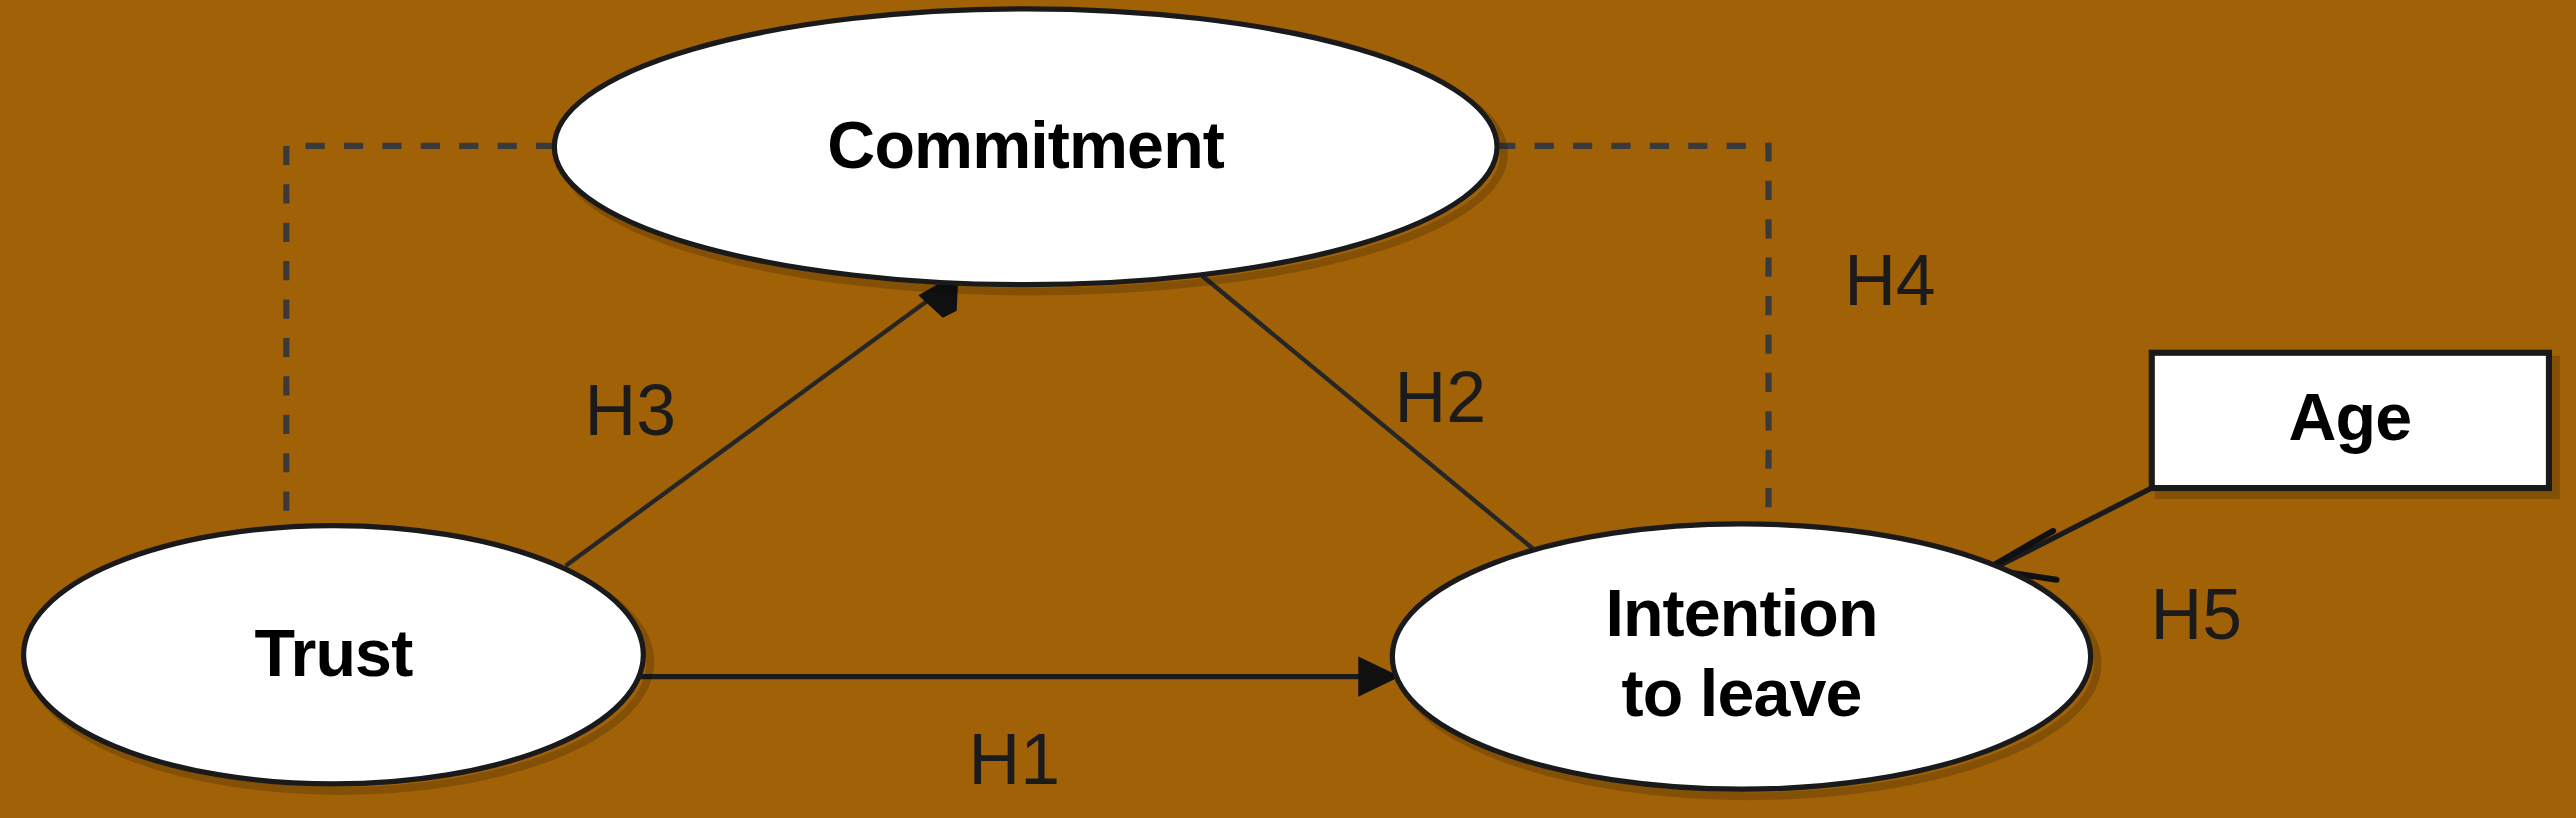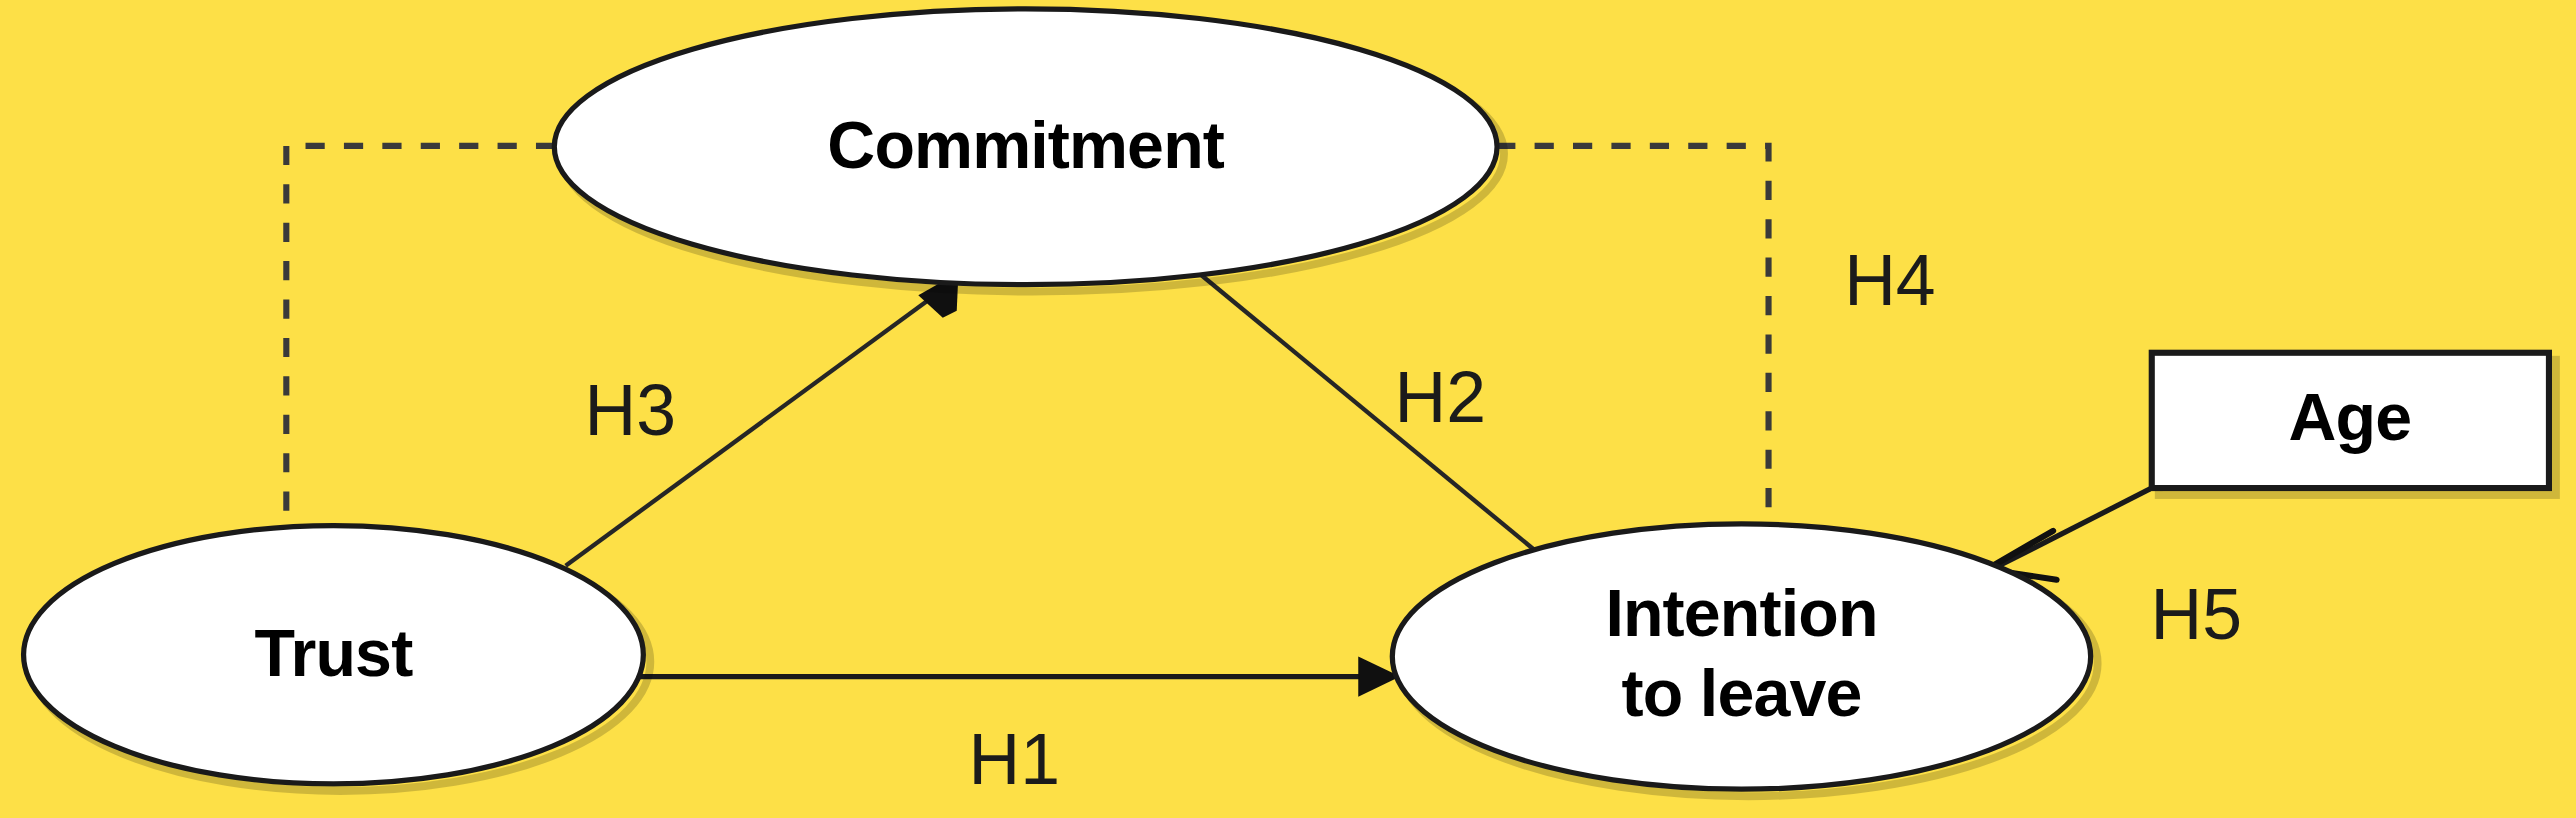--- a/index.html
+++ b/index.html
@@ -4,21 +4,21 @@
 <style>
   html, body {
     margin: 0;
     padding: 0;
     background: #ffffff;
   }
   #canvas-wrap {
     position: relative;
     width: 2576px;
     height: 819px;
-    background: #fde047;
+    background: #a16207;
     overflow: hidden;
     font-family: "Liberation Sans", sans-serif;
   }
   svg#diagram {
     position: absolute;
     top: 0;
     left: 0;
     width: 2576px;
     height: 819px;
     display: block;

